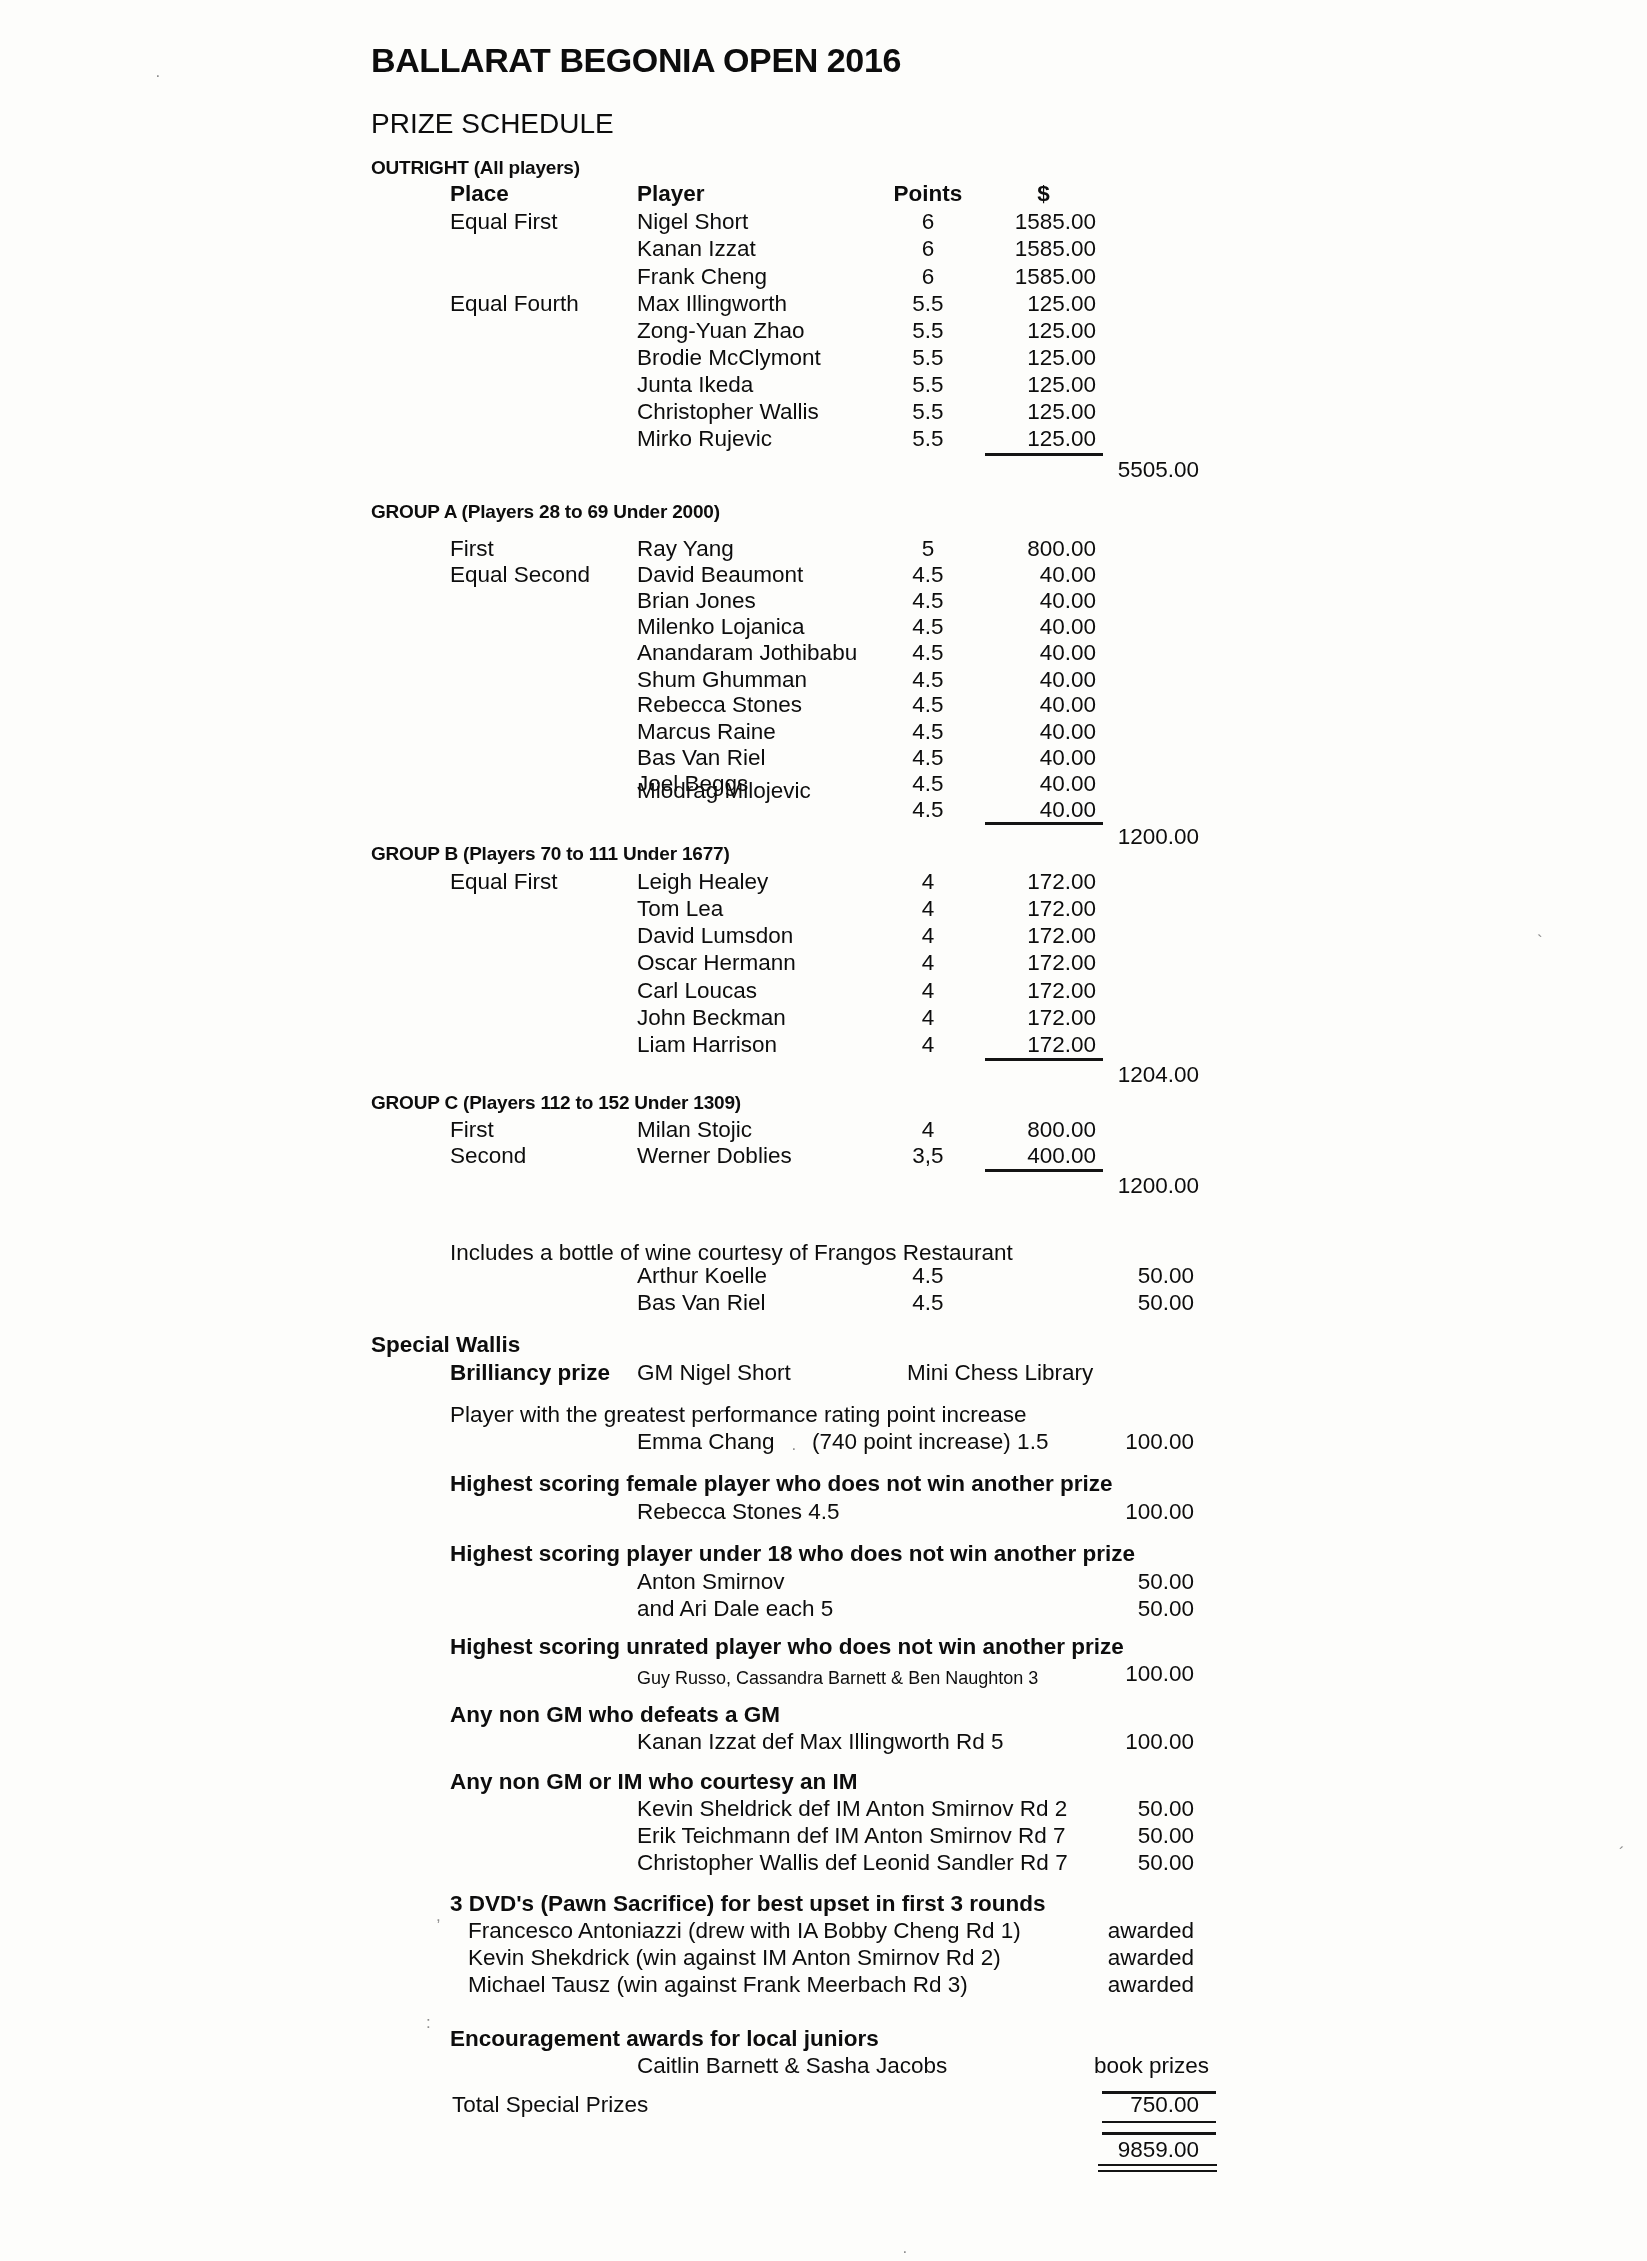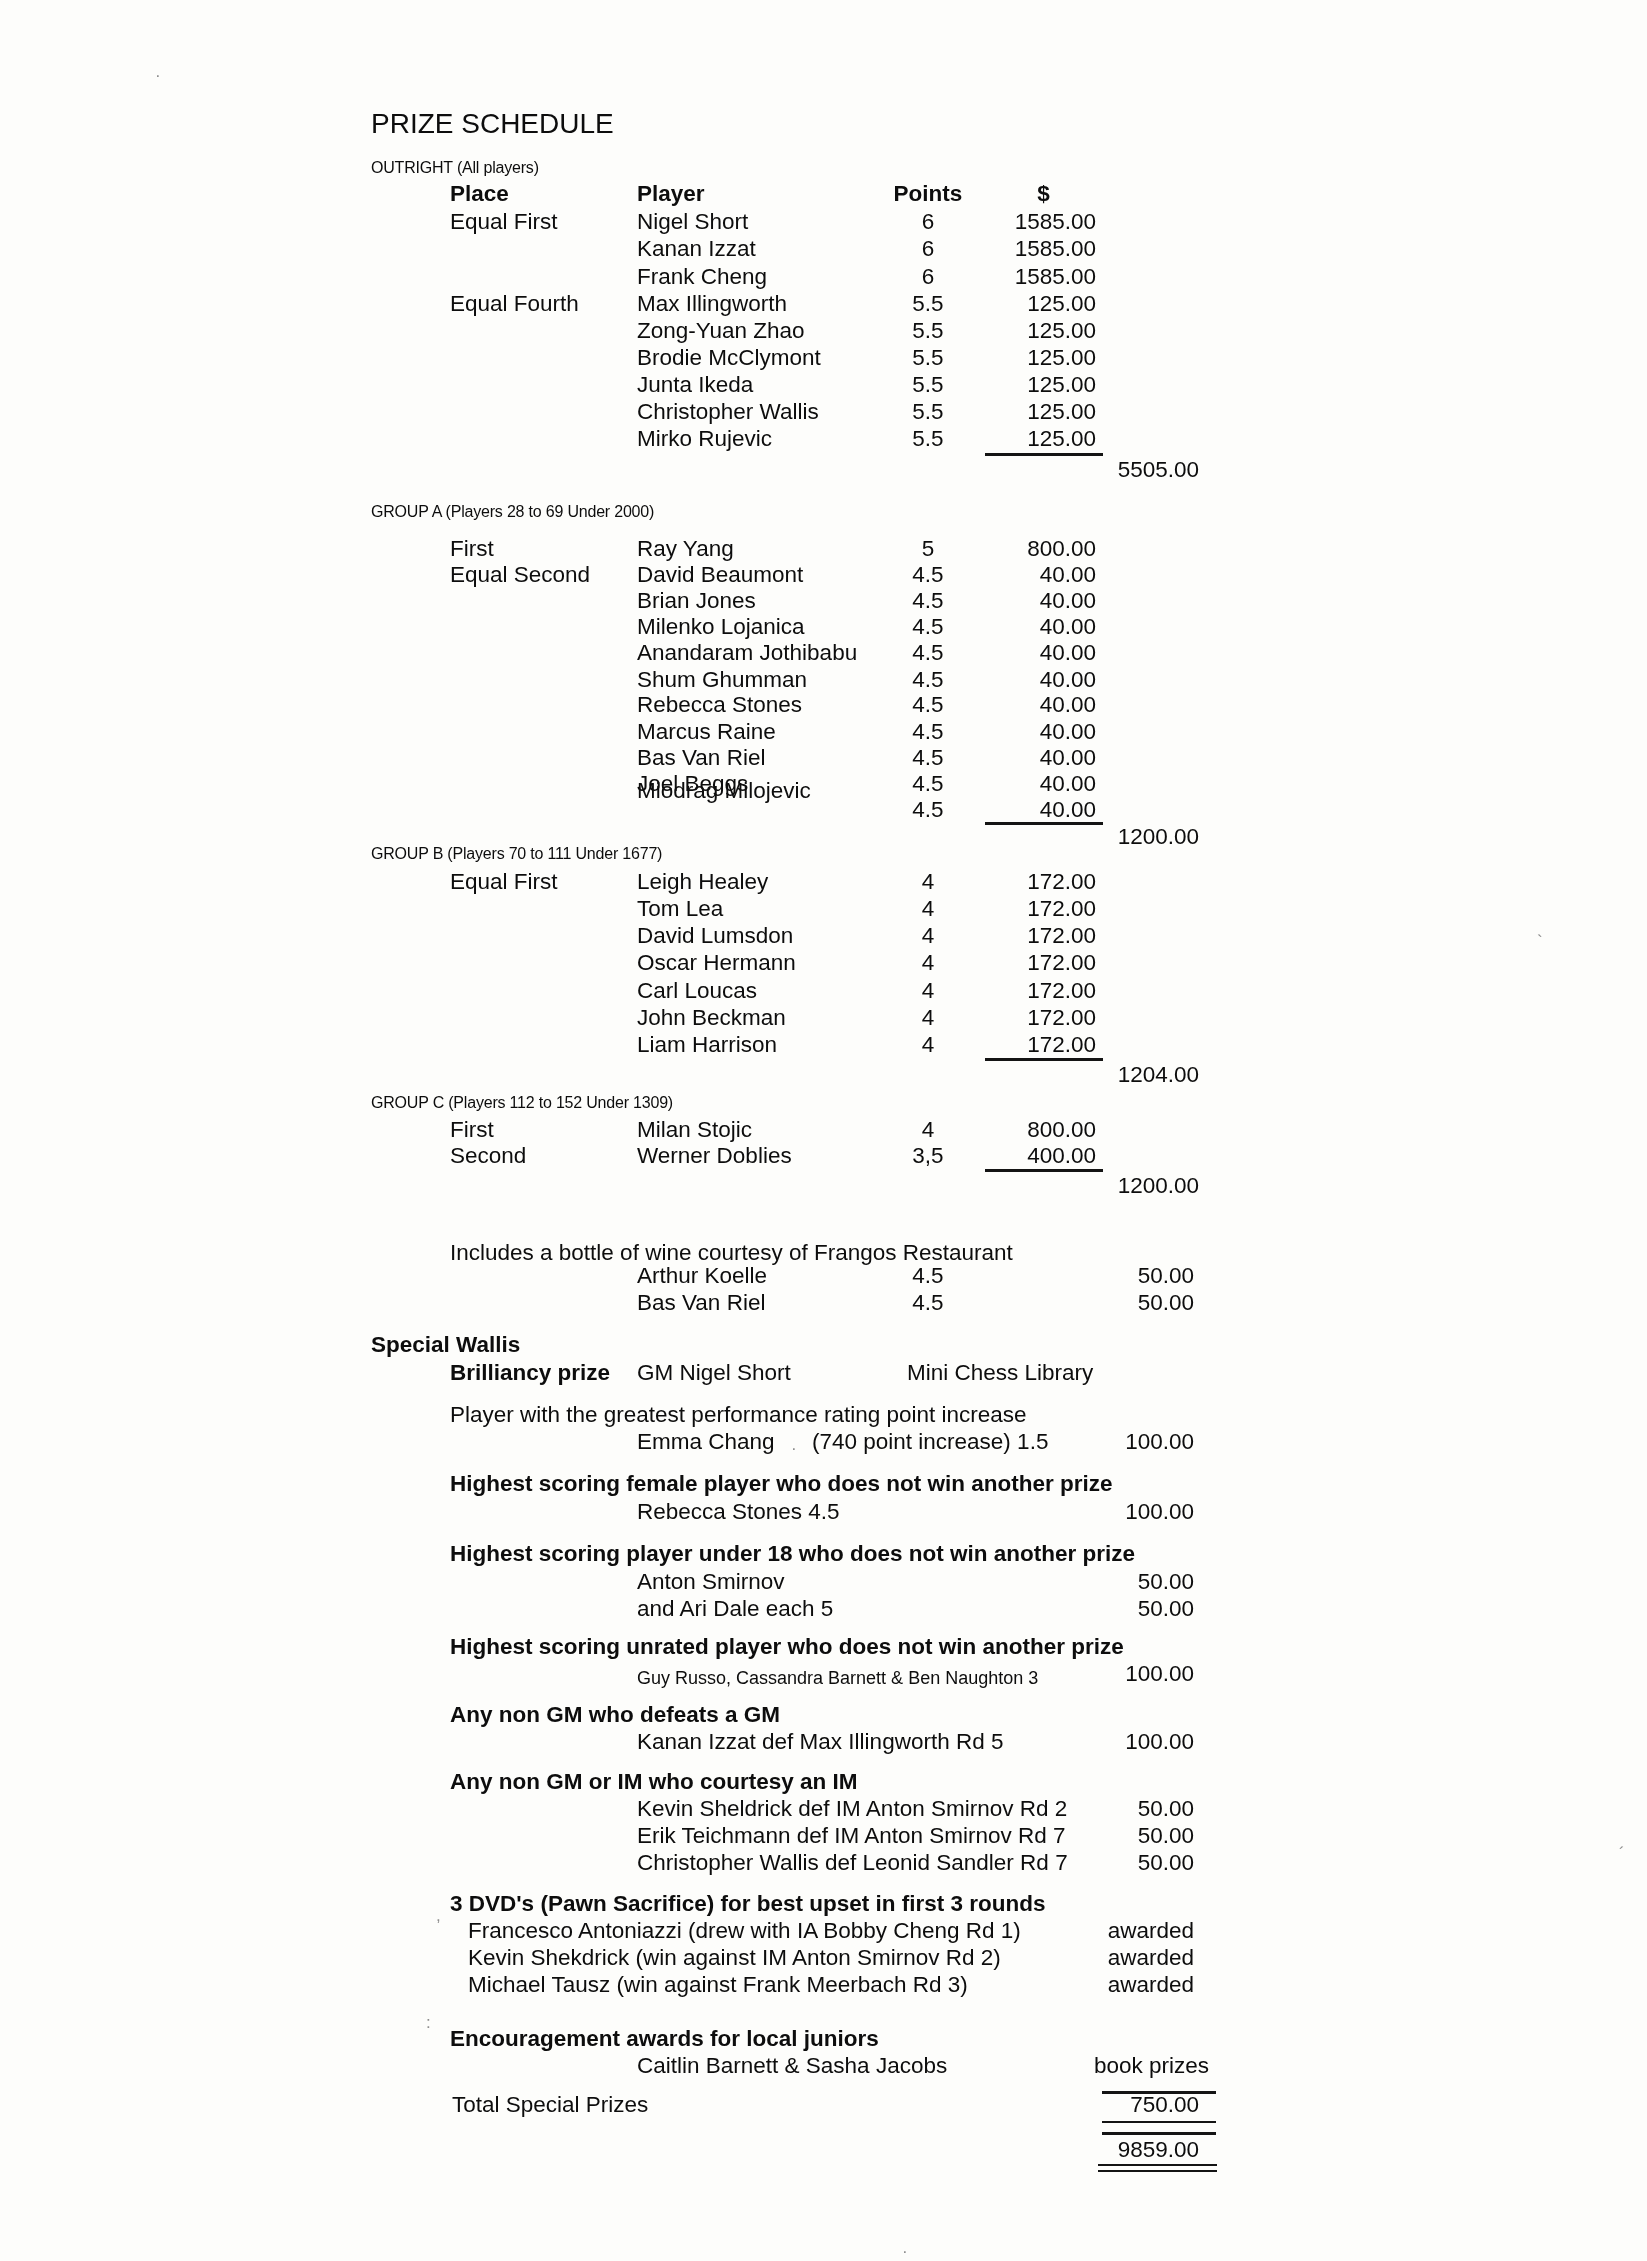--- a/index.html
+++ b/index.html
@@ -5,21 +5,21 @@
   html,body{margin:0;padding:0;background:#d9d9d9;}
   .page{
     position:relative;width:1647px;height:2261px;background:#fdfdfb;
     font-family:"Liberation Sans",sans-serif;color:#0d0d0d;overflow:hidden;
     margin:0 auto;
   }
   .t{position:absolute;white-space:nowrap;font-size:22.5px;line-height:26px;height:26px;}
   .b{font-weight:bold;}
   .h1{font-size:34px;font-weight:bold;line-height:37px;height:37px;letter-spacing:-0.4px;}
   .h2{font-size:28px;font-weight:normal;line-height:31px;height:31px;}
-  .sec{font-size:16px;font-weight:normal;line-height:28px;height:28px;letter-spacing:-0.2px;}
+  .sec{font-size:19px;font-weight:bold;line-height:28px;height:28px;letter-spacing:-0.2px;}
   .small{font-size:18px;}
   .c-left{left:371px;}
   .c-sub{left:450px;}
   .c-place{left:450px;}
   .c-player{left:637px;}
   .c-dvd{left:468px;}
   .c-detail{left:812px;}
   .c-lib{left:907px;}
   .c-points{left:876px;width:104px;text-align:center;}
   .c-dollarh{left:1008px;width:71px;text-align:center;}
@@ -28,20 +28,21 @@
   .c-subtotal{left:1039px;width:160px;text-align:right;}
   .c-book{left:1023px;width:186px;text-align:right;}
   .rule{position:absolute;background:#141414;}
   .speck{position:absolute;color:#8d8d8d;font-size:17px;line-height:17px;}
 </style>
 </head>
 <body>
 
 <div class="page">
 
+  <div class="t h1 c-left" style="top:42px">BALLARAT BEGONIA OPEN 2016</div>
   <div class="t h2 c-left" style="top:108px">PRIZE SCHEDULE</div>
 
   <div class="t sec c-left" style="top:154px">OUTRIGHT (All players)</div>
   <div class="t b c-place" style="top:181px">Place</div>
   <div class="t b c-player" style="top:181px">Player</div>
   <div class="t b c-points" style="top:181px">Points</div>
   <div class="t b c-dollarh" style="top:181px">$</div>
 
   <div class="t c-place" style="top:209px">Equal First</div>
   <div class="t c-player" style="top:209px">Nigel Short</div>

